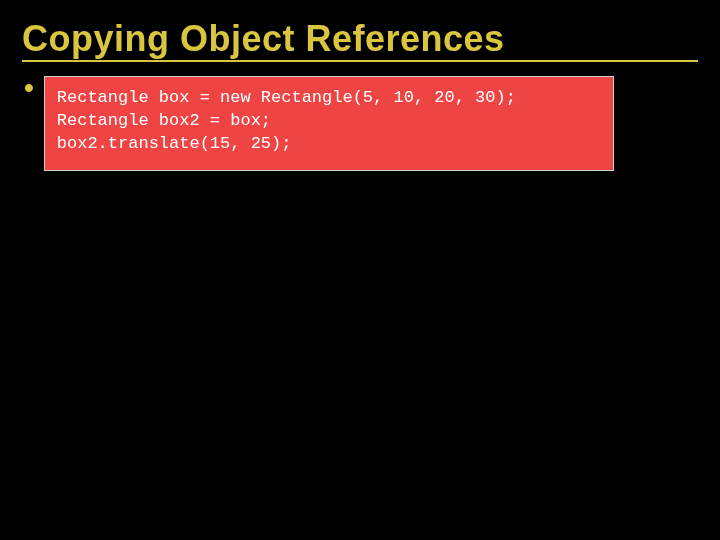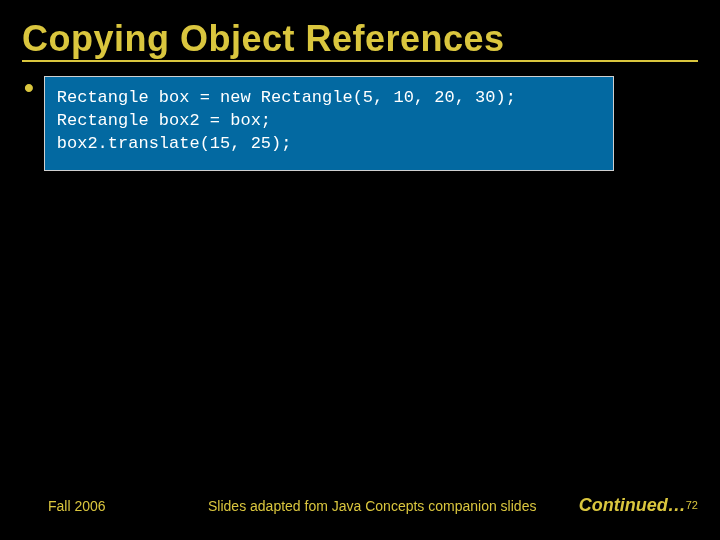--- a/index.html
+++ b/index.html
@@ -34,21 +34,21 @@
     padding-left: 2px;
   }
   .bullet {
     color: #dac63e;
     font-size: 28px;
     line-height: 20px;
     font-weight: bold;
     margin-top: 2px;
   }
   .code-box {
-    background: #0369a1;
+    background: #ef4444;
     border: 1px solid #d0d0d0;
     padding: 10px 12px 14px 12px;
     width: 570px;
   }
   .code-box pre {
     font-family: "Courier New", Courier, monospace;
     color: #ffffff;
     font-size: 17px;
     line-height: 1.35;
     white-space: pre;
@@ -100,21 +100,14 @@
 
   <div class="body-row">
     <div class="bullet">•</div>
     <div class="code-box">
       <pre>Rectangle box = new Rectangle(5, 10, 20, 30);
 Rectangle box2 = box;
 box2.translate(15, 25);</pre>
     </div>
   </div>
 
-  <div class="footer">
-    <div class="footer-left">Fall 2006</div>
-    <div class="footer-center">Slides adapted fom Java Concepts companion slides</div>
-    <div class="footer-right">
-      <span>Continued…</span><span class="footer-pagenum">72</span>
-    </div>
-  </div>
 
 </div>
 
 </body></html>

